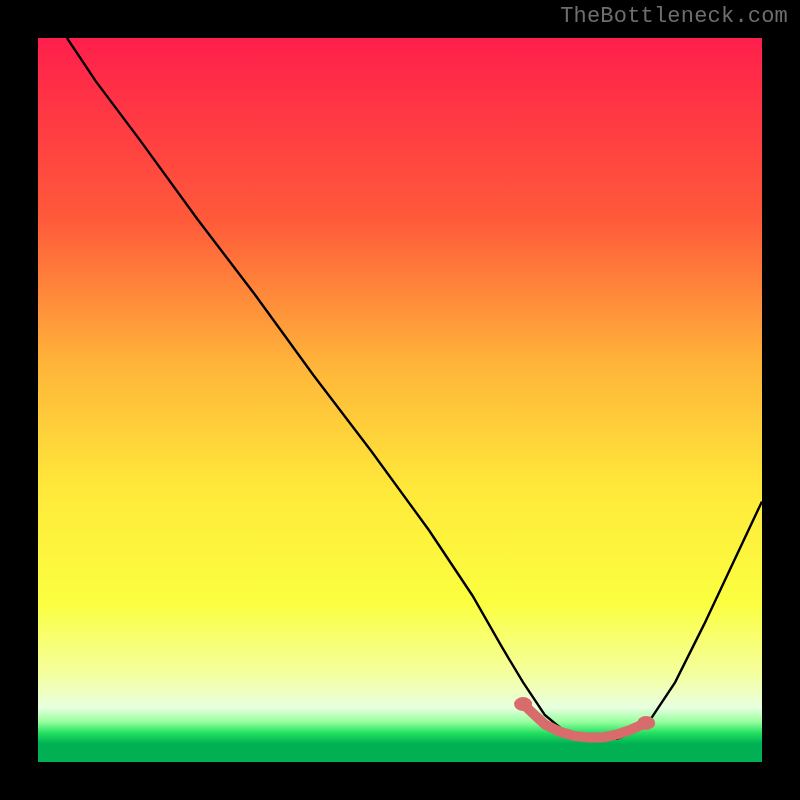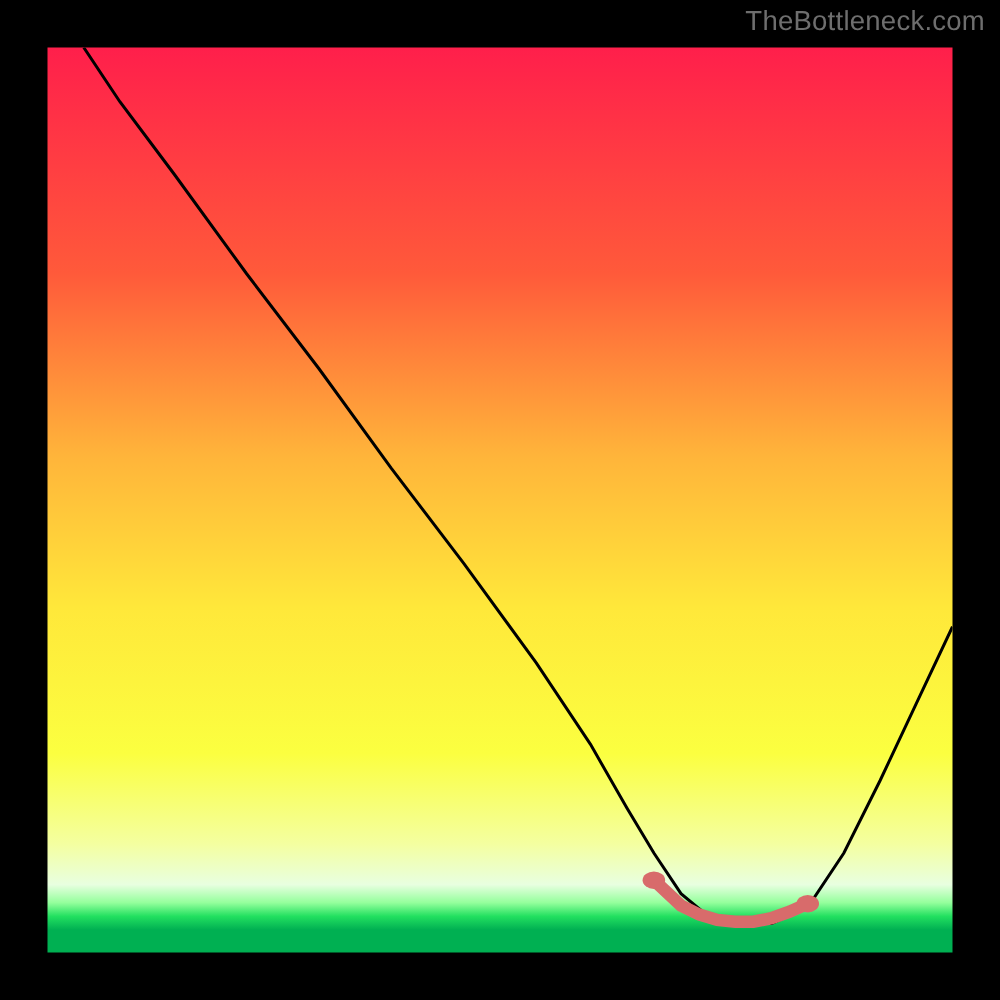--- a/index.html
+++ b/index.html
@@ -41,21 +41,21 @@
   }
   .svg-layer {
     position: absolute;
     left: 38px;
     top: 38px;
   }
   .watermark {
     position: absolute;
     top: 4px;
     right: 12px;
-    font-family: Liberation Sans, sans-serif;
+    font-family: Liberation Mono, monospace;
     font-size: 22px;
     color: #6e6e6e;
     letter-spacing: 0.2px;
     text-align: center;
   }
 </style>
 </head>
 <body>
 
 <div class="frame">

